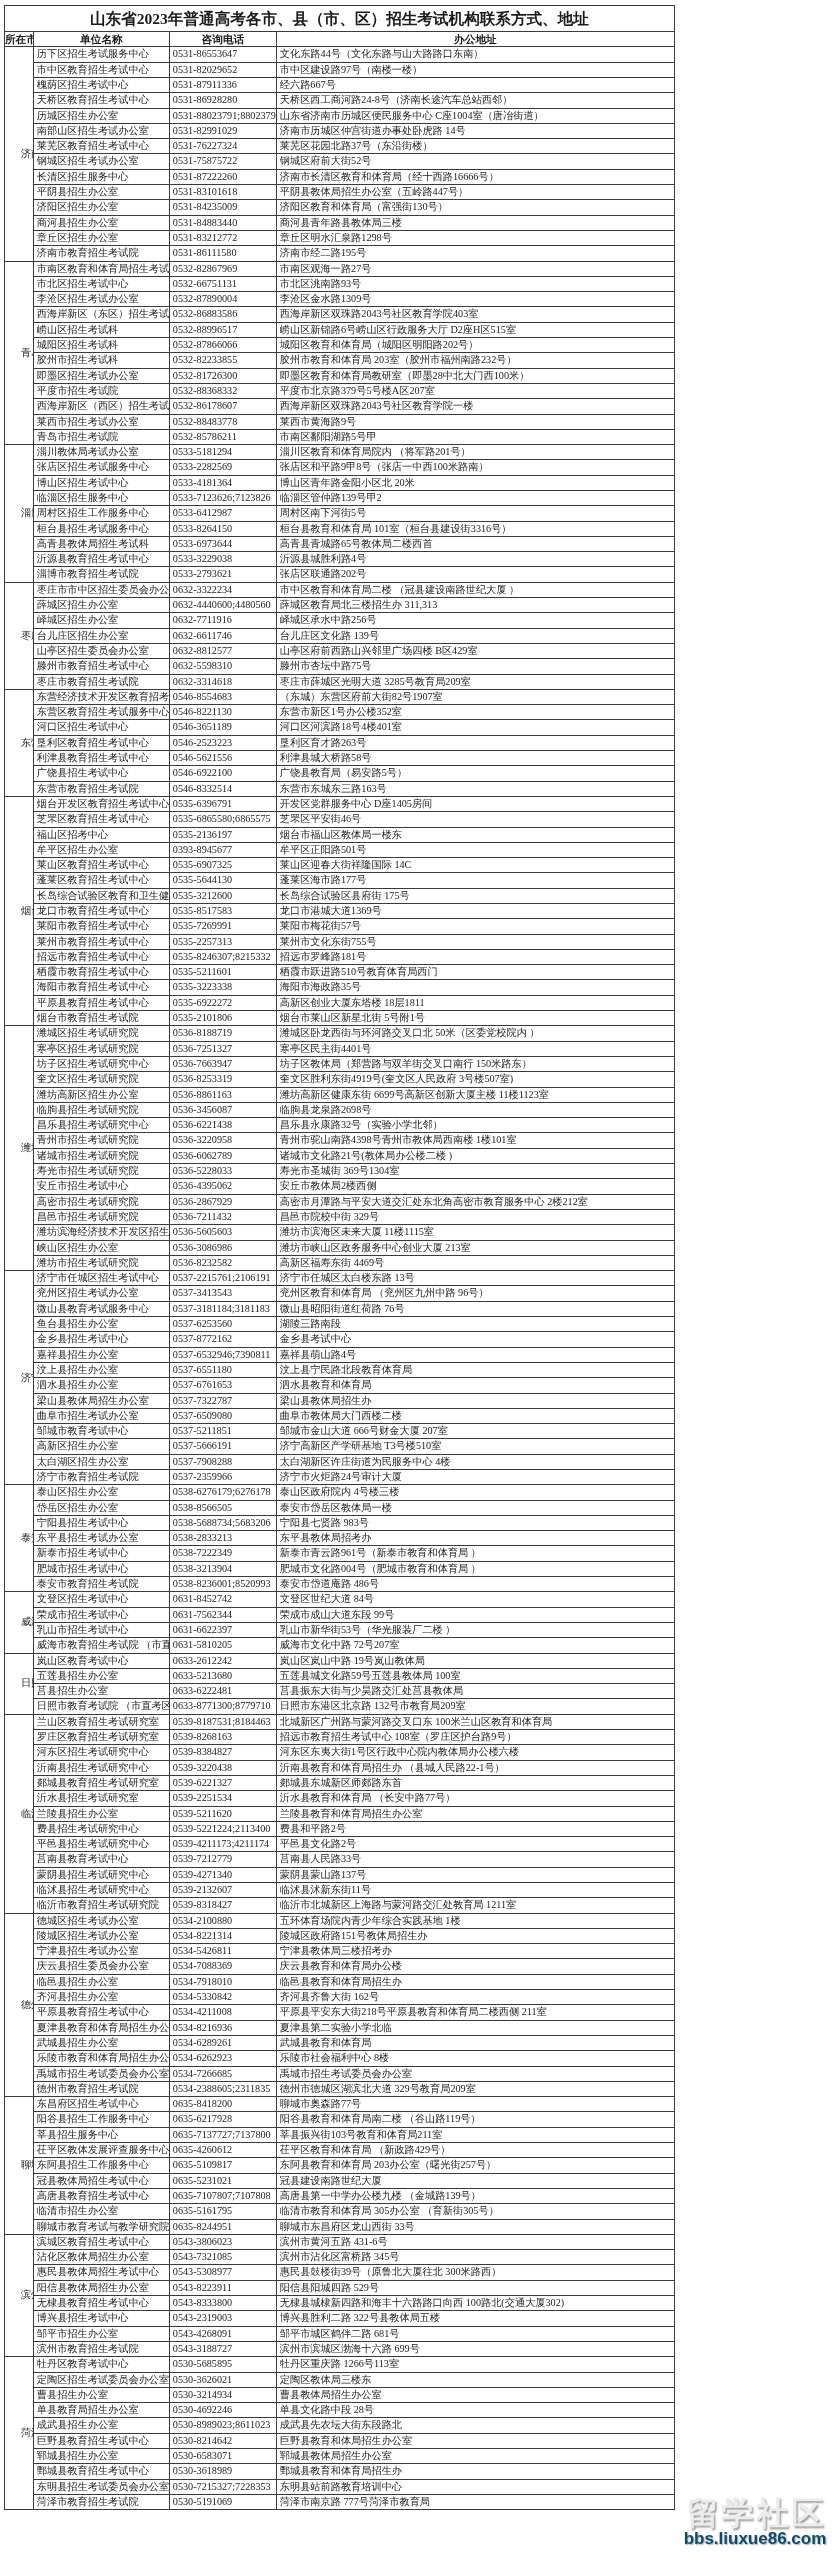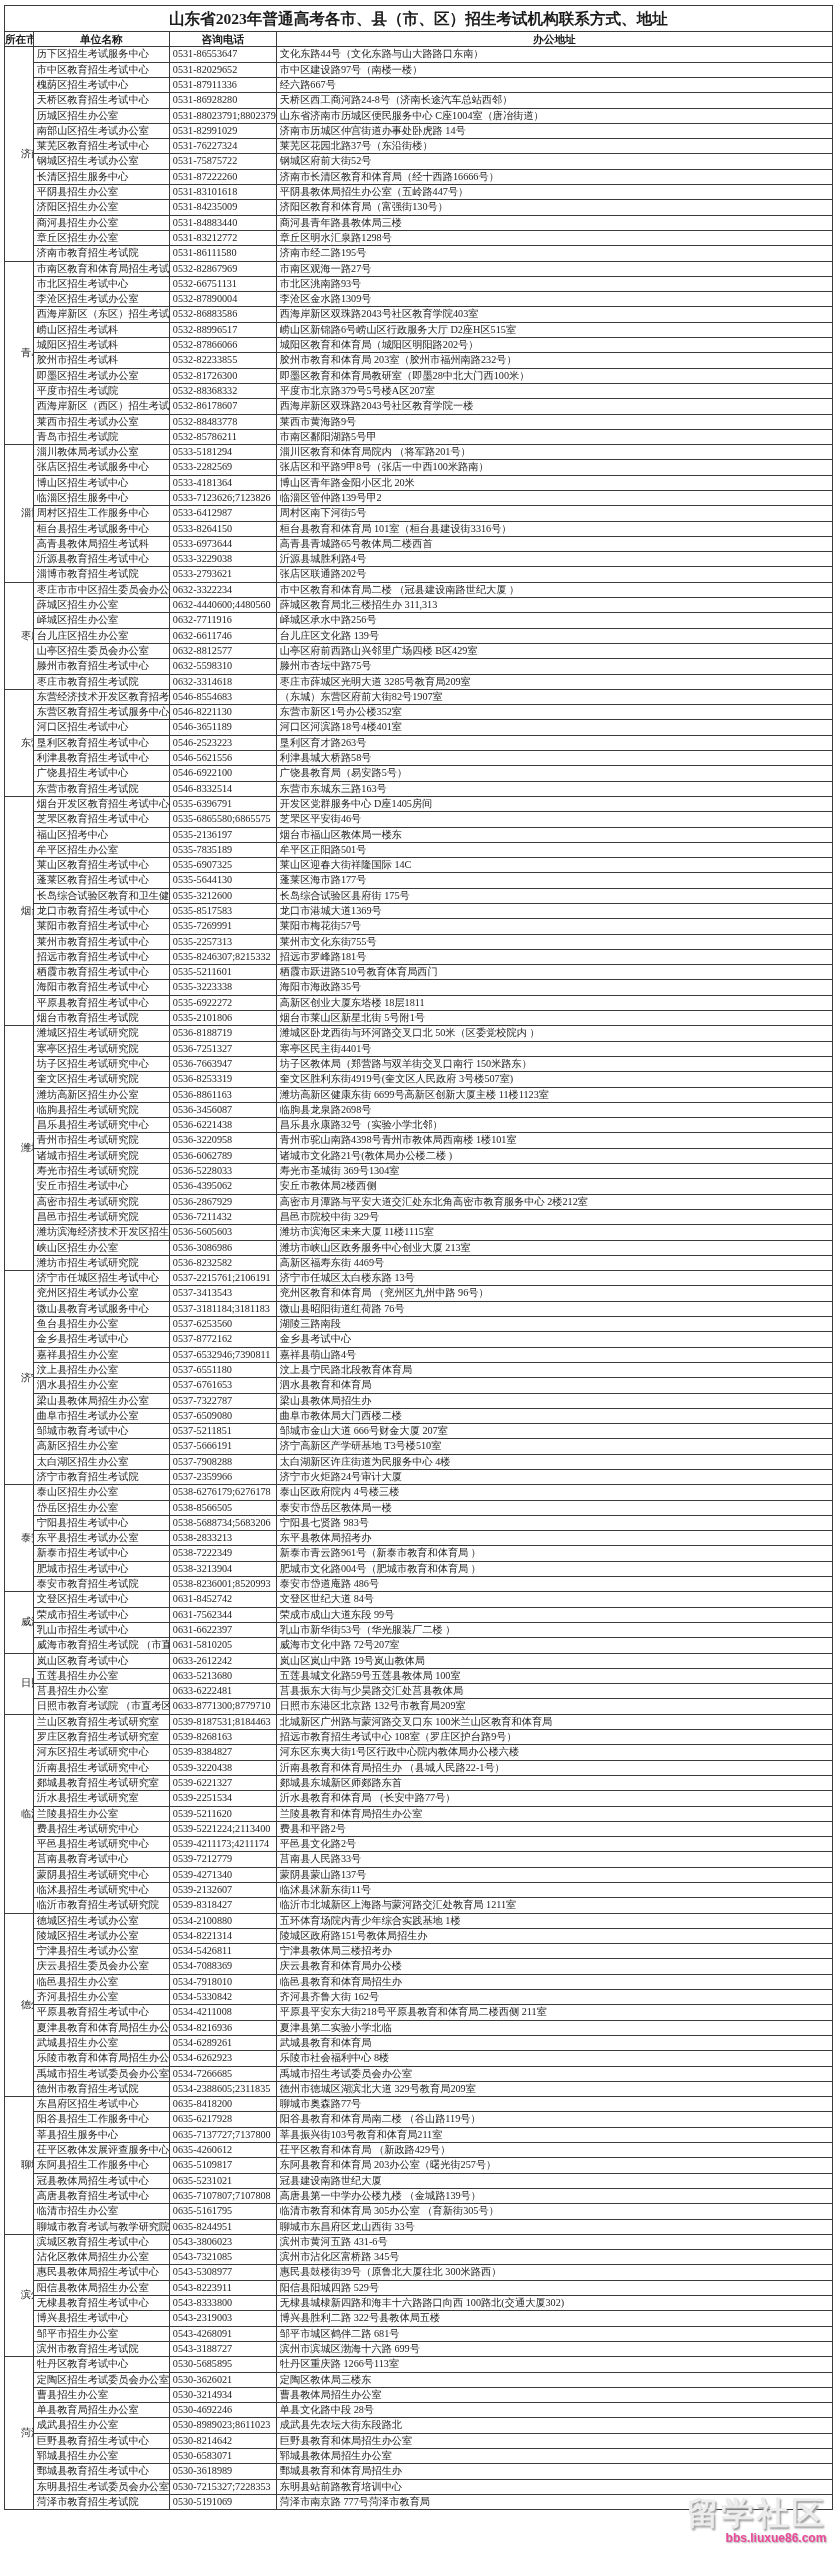--- a/index.html
+++ b/index.html
@@ -1,38 +1,38 @@
 <!DOCTYPE html>
 <html><head>
 <meta charset="utf-8">
 <style>
   html,body { margin:0; padding:0; }
   body {
     width:836px; height:2576px; position:relative; background:#ffffff;
     font-family:"Liberation Serif","DejaVu Serif",serif; color:#1b1b1b;
   }
-  .table-wrap { position:absolute; top:4.9px; left:3.9px; width:829px; }
+  .table-wrap { position:absolute; top:4.9px; left:3.9px; width:671px; }
   table { border-collapse:collapse; width:100%; table-layout:fixed; }
   th,td {
     border:1px solid #3a3a3a; font-size:10.2px; line-height:12.3px;
     padding:1px 2.9px; overflow:hidden; white-space:nowrap; vertical-align:middle;
   }
   th.title-cell { font-size:15.6px; line-height:19.4px; font-weight:bold; text-align:center; padding:2.9px 0; }
   th.col-h { font-size:10.7px; font-weight:bold; text-align:center; padding:1px 0;margin-top:32px; }
   td.city { text-align:center; padding:1px 16px; font-size:10.2px; }
   td.unit { text-align:left; }
   td.phone { text-align:left; }
   td.address { text-align:left; }
   .watermark { position:absolute; top:2495px; right:9.7px; text-align:right; pointer-events:none; }
   .wm-name {
     font-size:32px; font-weight:bold; letter-spacing:2.9px; color:#ececec;
     text-shadow:1.5px 1.5px 1.9px #9f9f9f; font-family:"Liberation Sans",sans-serif; line-height:37px;
   }
   .wm-url {
-    font-size:12px; font-weight:bold; color:#ec4899; text-shadow:1px 1px 1.5px #aaaaaa;
+    font-size:17px; font-weight:bold; color:#0c4a6e; text-shadow:1px 1px 1.5px #aaaaaa;
     font-family:"Liberation Sans",sans-serif; line-height:17.5px; margin-top:-1.9px;
   }
 </style>
 </head>
 <body>
 
 <div class="table-wrap">
   <table>
     <colgroup>
       <col style="width:29px">
@@ -313,21 +313,21 @@
           <td class="phone">0535-6865580;6865575</td>
           <td class="address">芝罘区平安街46号</td>
         </tr>
         <tr>
           <td class="unit">福山区招考中心</td>
           <td class="phone">0535-2136197</td>
           <td class="address">烟台市福山区教体局一楼东</td>
         </tr>
         <tr>
           <td class="unit">牟平区招生办公室</td>
-          <td class="phone">0535-7835189</td>
+          <td class="phone">0393-8945677</td>
           <td class="address">牟平区正阳路501号</td>
         </tr>
         <tr>
           <td class="unit">莱山区教育招生考试中心</td>
           <td class="phone">0535-6907325</td>
           <td class="address">莱山区迎春大街祥隆国际 14C</td>
         </tr>
         <tr>
           <td class="unit">蓬莱区教育招生考试中心</td>
           <td class="phone">0535-5644130</td>

